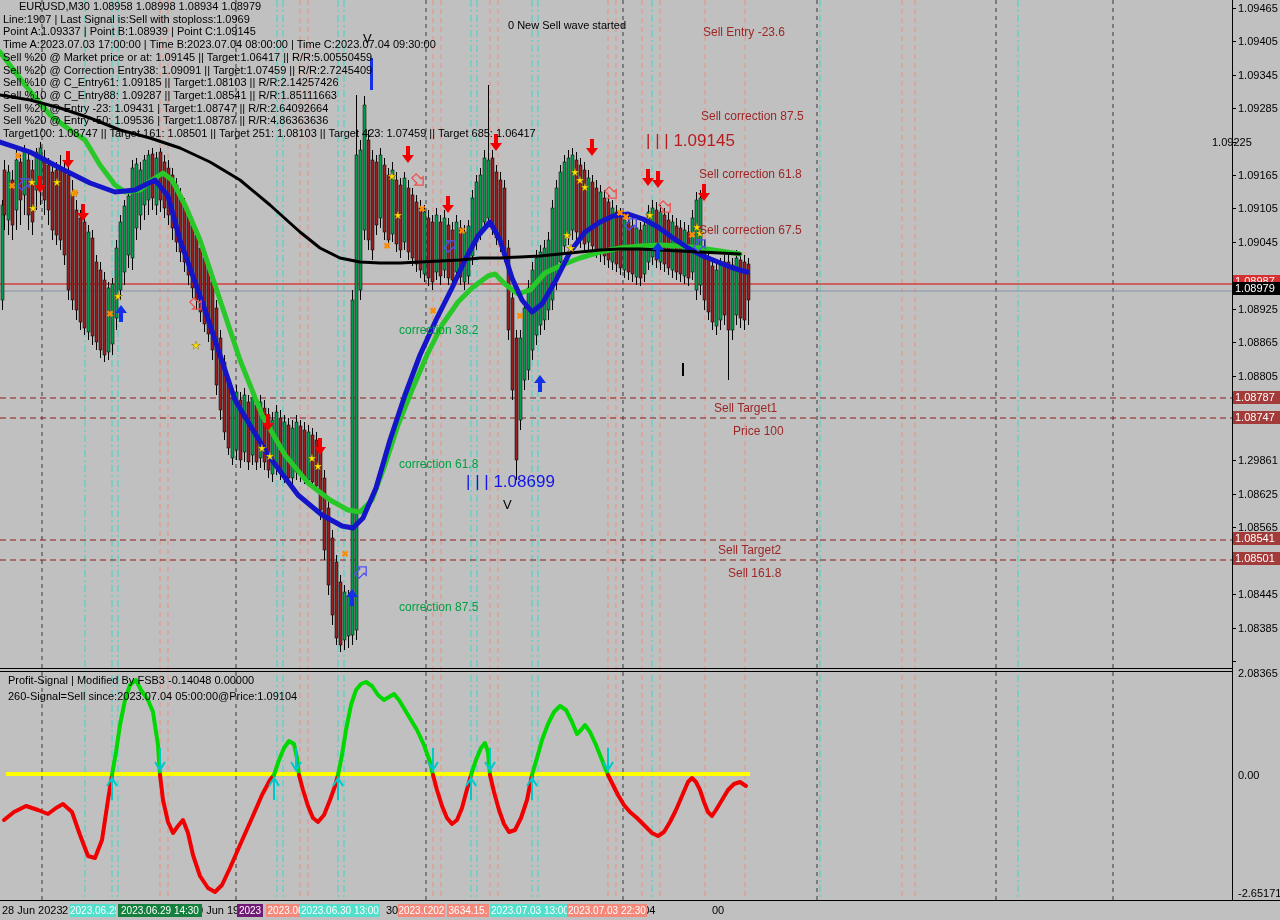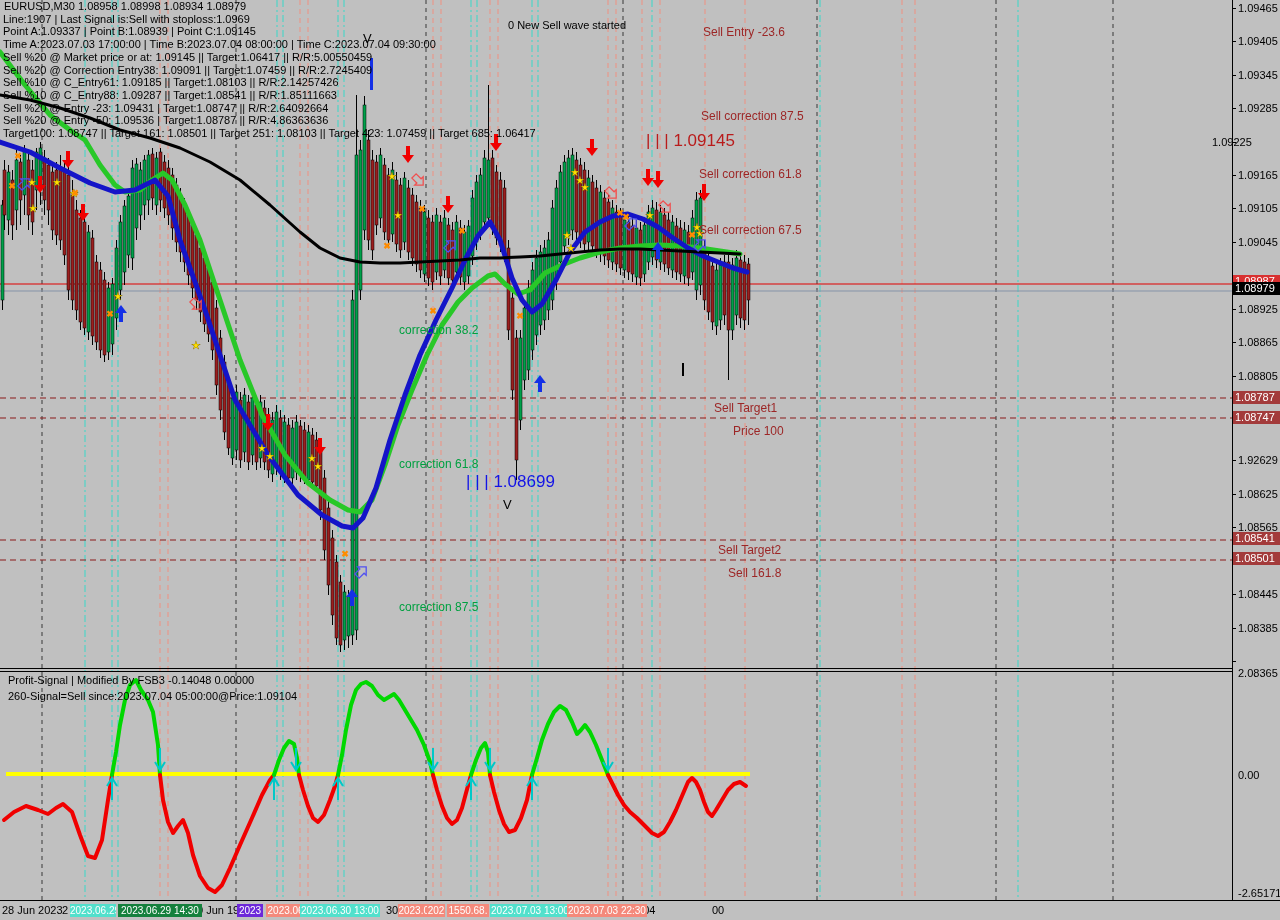--- a/index.html
+++ b/index.html
@@ -535,21 +535,21 @@
       <polyline points="291,762 296,770 301,762" fill="none" stroke="#00c8c8" stroke-width="2"></polyline>
       <line x1="433" y1="748" x2="433" y2="768" stroke="#00c8c8" stroke-width="2"></line>
       <polyline points="428,762 433,770 438,762" fill="none" stroke="#00c8c8" stroke-width="2"></polyline>
       <line x1="490" y1="748" x2="490" y2="768" stroke="#00c8c8" stroke-width="2"></line>
       <polyline points="485,762 490,770 495,762" fill="none" stroke="#00c8c8" stroke-width="2"></polyline>
       <line x1="608" y1="748" x2="608" y2="768" stroke="#00c8c8" stroke-width="2"></line>
       <polyline points="603,762 608,770 613,762" fill="none" stroke="#00c8c8" stroke-width="2"></polyline>
     </svg>
 
   <div id="info-overlay" class="abs" style="left:0;top:2;z-index:30">
-      <div class="info-line" style="position: absolute; left: 4px; top: 0px;">EURUSD,M30  1.08958 1.08998 1.08934 1.08979</div>
+      <div class="info-line" style="position: absolute; left: 19px; top: 0px;">EURUSD,M30  1.08958 1.08998 1.08934 1.08979</div>
       <div class="info-line" style="position: absolute; left: 3px; top: 13px;">Line:1907 | Last Signal is:Sell with stoploss:1.0969</div>
       <div class="info-line" style="position: absolute; left: 3px; top: 25px;">Point A:1.09337 | Point B:1.08939 | Point C:1.09145</div>
       <div class="info-line" style="position: absolute; left: 3px; top: 38px;">Time A:2023.07.03 17:00:00 | Time B:2023.07.04 08:00:00 | Time C:2023.07.04 09:30:00</div>
       <div class="info-line" style="position: absolute; left: 3px; top: 51px;">Sell %20 @ Market price or at: 1.09145 || Target:1.06417 || R/R:5.00550459</div>
       <div class="info-line" style="position: absolute; left: 3px; top: 64px;">Sell %20 @ Correction Entry38: 1.09091 || Target:1.07459 || R/R:2.7245409</div>
       <div class="info-line" style="position: absolute; left: 3px; top: 76px;">Sell %10 @ C_Entry61: 1.09185 || Target:1.08103 || R/R:2.14257426</div>
       <div class="info-line" style="position: absolute; left: 3px; top: 89px;">Sell %10 @ C_Entry88: 1.09287 || Target:1.08541 || R/R:1.85111663</div>
       <div class="info-line" style="position: absolute; left: 3px; top: 102px;">Sell %20 @ Entry -23: 1.09431 | Target:1.08747 || R/R:2.64092664</div>
       <div class="info-line" style="position: absolute; left: 3px; top: 114px;">Sell %20 @ Entry -50: 1.09536 | Target:1.08787 || R/R:4.86363636</div>
       <div class="info-line" style="position: absolute; left: 3px; top: 127px;">Target100: 1.08747 || Target 161: 1.08501 || Target 251: 1.08103 || Target 423: 1.07459 || Target 685: 1.06417</div>
@@ -596,21 +596,21 @@
       <div class="abs axis-label" style="left: 1238px; top: 202px;">1.09105</div>
       <div style="position: absolute; left: 1232px; top: 208px; width: 4px; height: 1px; background: rgb(0, 0, 0);"></div>
       <div class="abs axis-label" style="left: 1238px; top: 236px;">1.09045</div>
       <div style="position: absolute; left: 1232px; top: 242px; width: 4px; height: 1px; background: rgb(0, 0, 0);"></div>
       <div class="abs axis-label" style="left: 1238px; top: 303px;">1.08925</div>
       <div style="position: absolute; left: 1232px; top: 309px; width: 4px; height: 1px; background: rgb(0, 0, 0);"></div>
       <div class="abs axis-label" style="left: 1238px; top: 336px;">1.08865</div>
       <div style="position: absolute; left: 1232px; top: 342px; width: 4px; height: 1px; background: rgb(0, 0, 0);"></div>
       <div class="abs axis-label" style="left: 1238px; top: 370px;">1.08805</div>
       <div style="position: absolute; left: 1232px; top: 376px; width: 4px; height: 1px; background: rgb(0, 0, 0);"></div>
-      <div class="abs axis-label" style="left: 1238px; top: 454px;">1.92629</div>
+      <div class="abs axis-label" style="left: 1238px; top: 454px;">1.29861</div>
       <div style="position: absolute; left: 1232px; top: 460px; width: 4px; height: 1px; background: rgb(0, 0, 0);"></div>
       <div class="abs axis-label" style="left: 1238px; top: 488px;">1.08625</div>
       <div style="position: absolute; left: 1232px; top: 494px; width: 4px; height: 1px; background: rgb(0, 0, 0);"></div>
       <div class="abs axis-label" style="left: 1238px; top: 521px;">1.08565</div>
       <div style="position: absolute; left: 1232px; top: 527px; width: 4px; height: 1px; background: rgb(0, 0, 0);"></div>
       <div class="abs axis-label" style="left: 1238px; top: 588px;">1.08445</div>
       <div style="position: absolute; left: 1232px; top: 594px; width: 4px; height: 1px; background: rgb(0, 0, 0);"></div>
       <div class="abs axis-label" style="left: 1238px; top: 622px;">1.08385</div>
       <div style="position: absolute; left: 1232px; top: 628px; width: 4px; height: 1px; background: rgb(0, 0, 0);"></div>
       <div class="abs axis-label" style="left: 1283px; top: 655px;">1.08325</div>
@@ -628,23 +628,23 @@
 
   <div id="time-axis">
       <div class="abs time-plain" style="left: 2px; top: 904px; z-index: 2;">28 Jun 2023</div>
       <div class="abs time-plain" style="left: 62px; top: 904px; z-index: 2;">2</div>
       <div class="abs time-plain" style="left: 197px; top: 904px; z-index: 2;">0 Jun 19</div>
       <div class="abs time-plain" style="left: 386px; top: 904px; z-index: 2;">30</div>
       <div class="abs time-plain" style="left: 634px; top: 904px; z-index: 2;">7:04</div>
       <div class="abs time-plain" style="left: 712px; top: 904px; z-index: 2;">00</div>
       <div class="abs time-box" style="left: 70px; top: 904px; width: 46px; background: rgb(82, 224, 204); z-index: 3;">2023.06.29</div>
       <div class="abs time-box" style="left: 118px; top: 904px; width: 84px; background: #15803d; z-index: 3;">2023.06.29 14:30</div>
-      <div class="abs time-box" style="left: 237px; top: 904px; width: 26px; background: #6d28d9; z-index: 3;">2023</div>
+      <div class="abs time-box" style="left: 237px; top: 904px; width: 26px; background: #701a75; z-index: 3;">2023</div>
       <div class="abs time-box" style="left: 266px; top: 904px; width: 42px; background: rgb(244, 137, 123); z-index: 3;">2023.06.</div>
       <div class="abs time-box" style="left: 300px; top: 904px; width: 80px; background: rgb(82, 224, 204); z-index: 3;">2023.06.30 13:00</div>
       <div class="abs time-box" style="left: 398px; top: 904px; width: 37px; background: rgb(244, 137, 123); z-index: 3;">2023.07</div>
       <div class="abs time-box" style="left: 427px; top: 904px; width: 18px; background: rgb(244, 137, 123); z-index: 3; text-align: center;">202</div>
-      <div class="abs time-box" style="left: 447px; top: 904px; width: 42px; background: rgb(244, 137, 123); z-index: 3;">1550.68.</div>
+      <div class="abs time-box" style="left: 447px; top: 904px; width: 42px; background: rgb(244, 137, 123); z-index: 3;">3634.15.</div>
       <div class="abs time-box" style="left: 490px; top: 904px; width: 80px; background: rgb(82, 224, 204); z-index: 3;">2023.07.03 13:00</div>
       <div class="abs time-box" style="left: 567px; top: 904px; width: 80px; background: rgb(244, 137, 123); z-index: 3;">2023.07.03 22:30</div>
       <div class="abs time-box" style="left: 655px; top: 956px; width: 80px; background: rgb(244, 137, 123); z-index: 3;">2023.07.04 10:30</div>
     </div>
 </div>
 
 </body></html>

